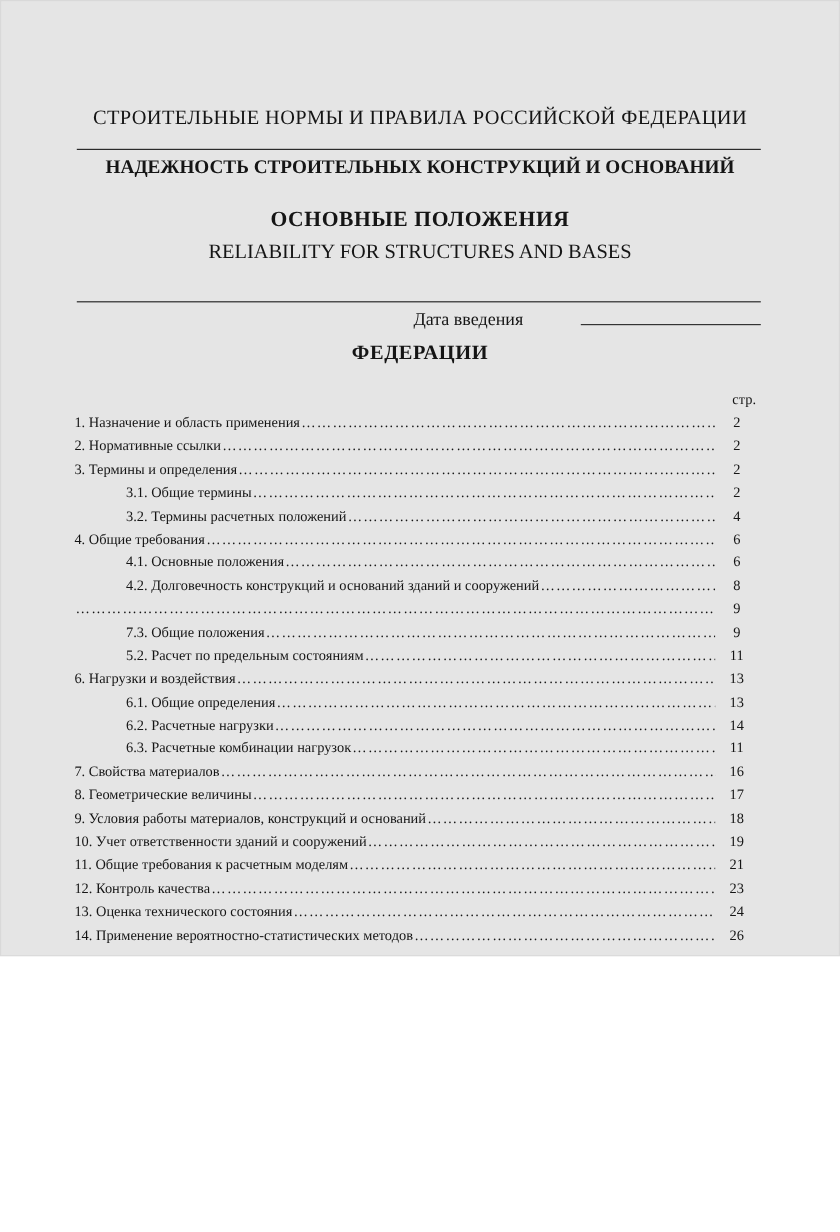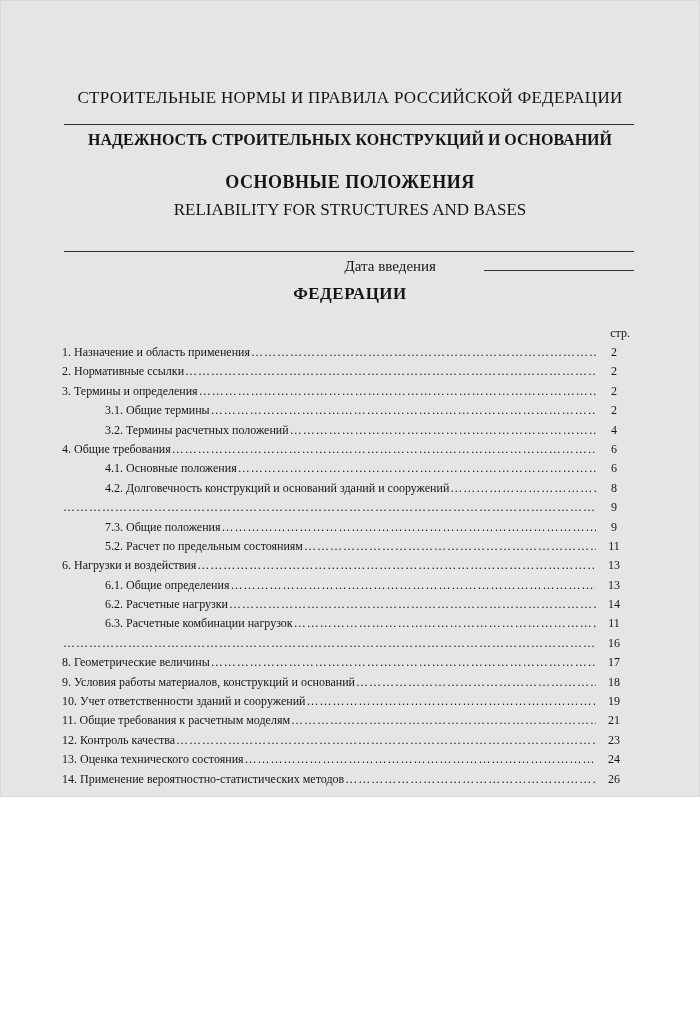--- a/index.html
+++ b/index.html
@@ -232,20 +232,21 @@
     <span class="toc-page">14</span>
   </div>
 
   <div class="toc-row indent">
     <span class="toc-label">6.3. Расчетные комбинации нагрузок</span>
     <span class="leader">……………………………………………………………………………………………………………………………………………………………………………………………………………………</span>
     <span class="toc-page">11</span>
   </div>
 
   <div class="toc-row">
+    <span class="toc-label">7. Свойства материалов</span>
     <span class="leader">……………………………………………………………………………………………………………………………………………………………………………………………………………………</span>
     <span class="toc-page">16</span>
   </div>
 
   <div class="toc-row">
     <span class="toc-label">8. Геометрические величины</span>
     <span class="leader">……………………………………………………………………………………………………………………………………………………………………………………………………………………</span>
     <span class="toc-page">17</span>
   </div>
 

